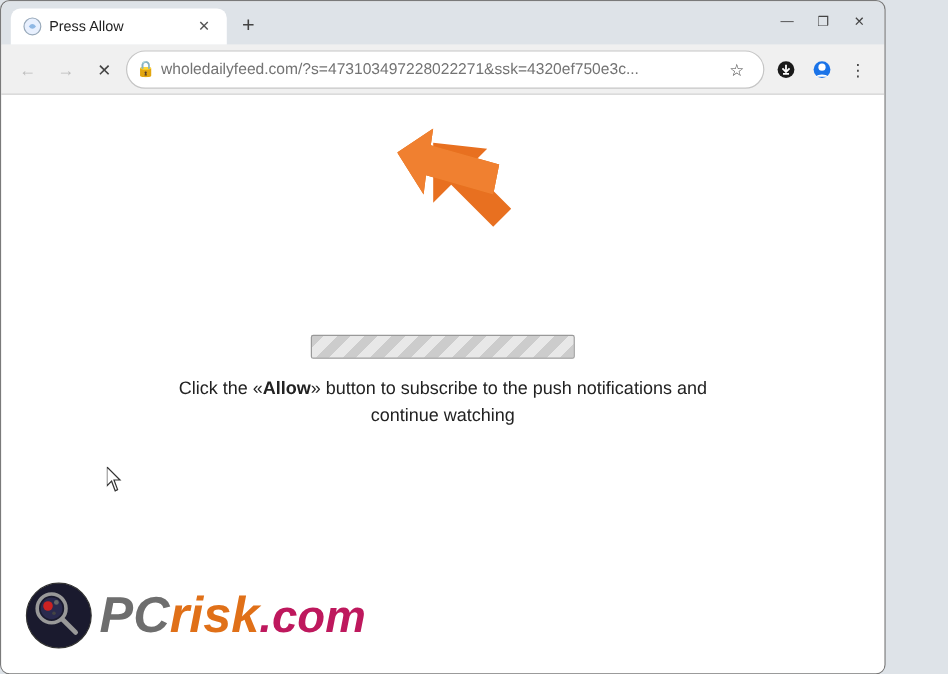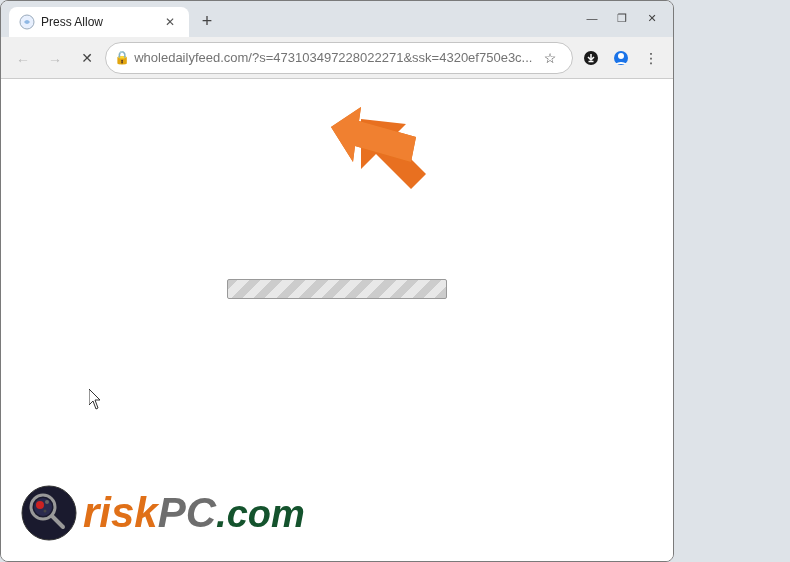--- a/index.html
+++ b/index.html
@@ -6,21 +6,21 @@
     body {
       width: 790px;
       height: 562px;
       font-family: 'Segoe UI', Arial, sans-serif;
       background: #dee3e8;
       overflow: hidden;
     }
 
     
     .browser-window {
-      width: 674px;
+      width: 738px;
       height: 562px;
       border: 1.5px solid #7a7a7a;
       border-radius: 8px;
       overflow: hidden;
       display: flex;
       flex-direction: column;
       background: #f0f0f0;
     }
 
     
@@ -356,20 +356,23 @@
     <div style="position:absolute; top:28px; left:330px;">
       <svg width="90" height="85" viewBox="0 0 90 85" xmlns="http://www.w3.org/2000/svg">
 
         <polygon points="0,20 30,0 28,14 85,30 80,55 24,39 22,55" fill="#e07018"></polygon>
         <polygon points="0,20 30,0 28,14 85,30 80,55 24,39 22,55" fill="#f08030"></polygon>
       </svg>
     </div>
 
     <div class="progress-section">
       <div class="progress-bar-outer"></div>
+      <p class="instruction-text">
+        Click the «<strong>Allow</strong>» button to subscribe to the push notifications and continue watching
+      </p>
     </div>
 
     <div class="cursor-icon">
       <svg width="18" height="22" viewBox="0 0 18 22">
         <polygon points="0,0 0,16 4,12 7,20 9,19 6,11 11,11" fill="white" stroke="#333" stroke-width="1"></polygon>
       </svg>
     </div>
 
     <div class="page-footer">
 
@@ -381,20 +384,20 @@
 
         <circle cx="19" cy="20" r="4" fill="#cc2222"></circle>
 
         <circle cx="26" cy="17" r="2" fill="#666"></circle>
         <circle cx="24" cy="26" r="1.5" fill="#444"></circle>
 
         <line x1="31" y1="31" x2="42" y2="42" stroke="#999" stroke-width="4" stroke-linecap="round"></line>
       </svg>
 
       <div style="display:flex; align-items:baseline;">
+        <span style="font-size:42px; font-weight:900; font-style:italic; color:#6e6e6e; font-family:'Arial Black',sans-serif;">PC</span>
         <span style="font-size:42px; font-weight:900; font-style:italic; color:#e07018; font-family:'Arial Black',sans-serif;">risk</span>
-        <span style="font-size:42px; font-weight:900; font-style:italic; color:#6e6e6e; font-family:'Arial Black',sans-serif;">PC</span>
-        <span style="font-size:38px; font-weight:900; font-style:italic; color:#14532d; font-family:'Arial Black',sans-serif;">.com</span>
+        <span style="font-size:38px; font-weight:900; font-style:italic; color:#be185d; font-family:'Arial Black',sans-serif;">.com</span>
       </div>
     </div>
 
   </div>
 </div>
 
 </body></html>

